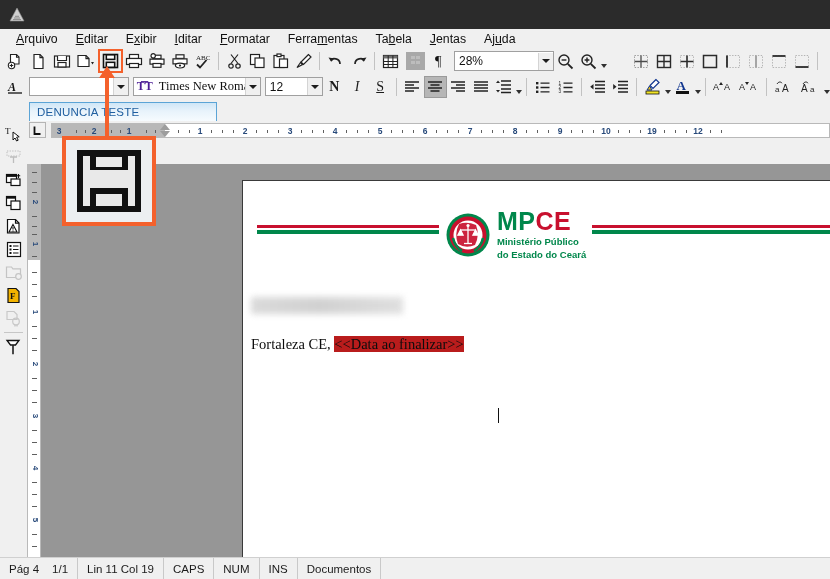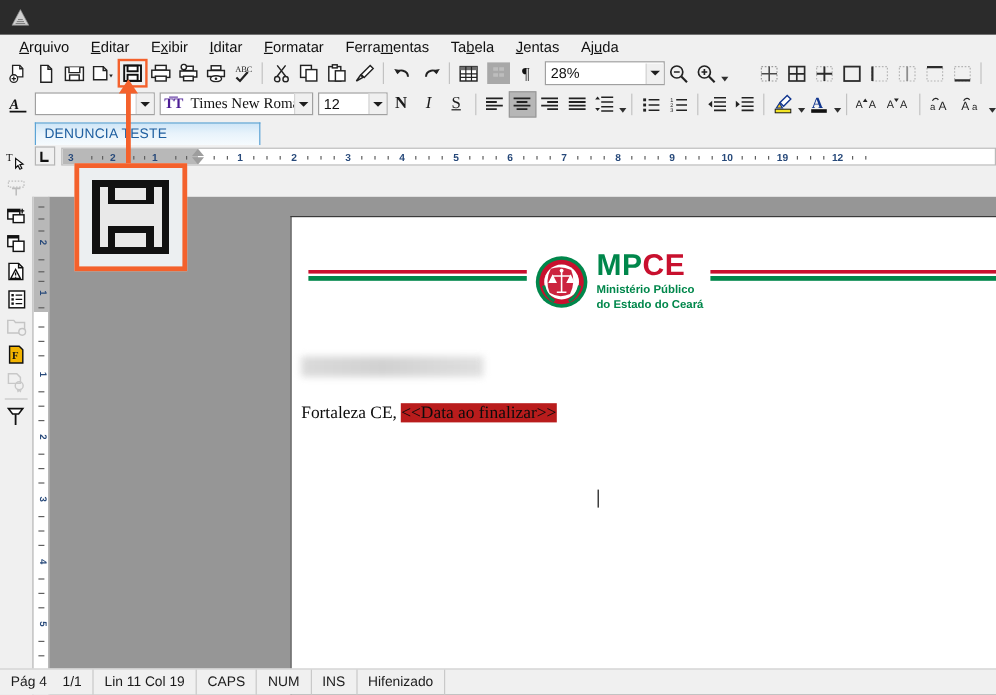--- a/index.html
+++ b/index.html
@@ -904,17 +904,17 @@
 
   <div class="statusbar">
     <div class="st-cell first">
       <span>Pág 4</span>
       <span>1/1</span>
     </div>
     <div class="st-cell">Lin 11  Col 19</div>
     <div class="st-cell">CAPS</div>
     <div class="st-cell">NUM</div>
     <div class="st-cell">INS</div>
-    <div class="st-cell">Hifenizado</div>
+    <div class="st-cell">Documentos</div>
     <div class="st-grow"></div>
   </div>
 
 </div>
 
 </body></html>

